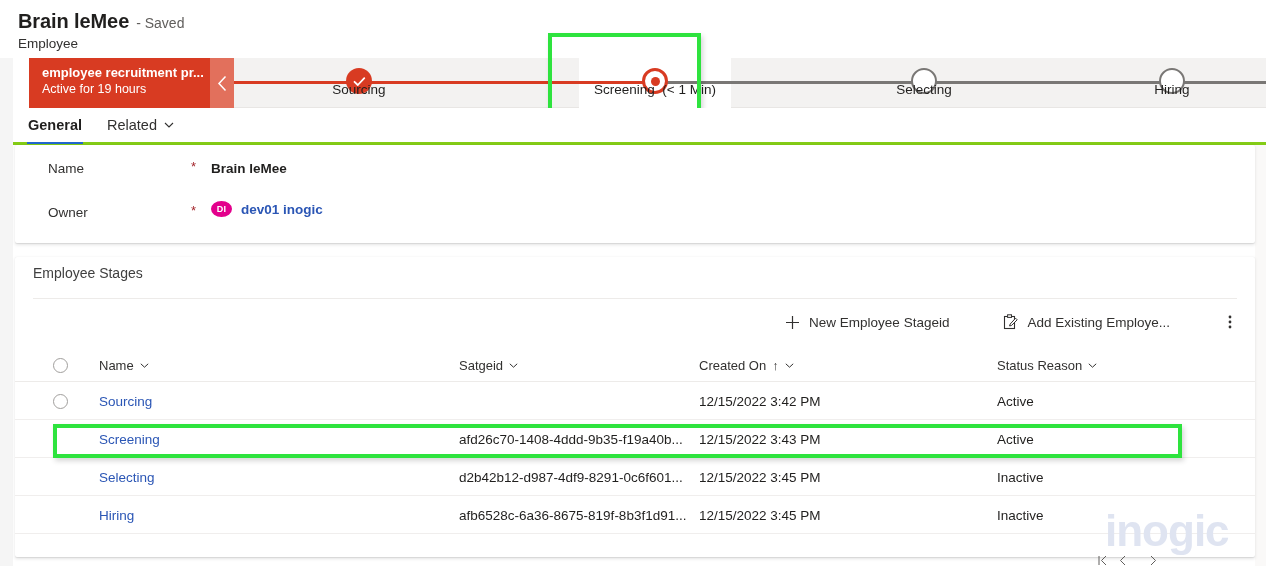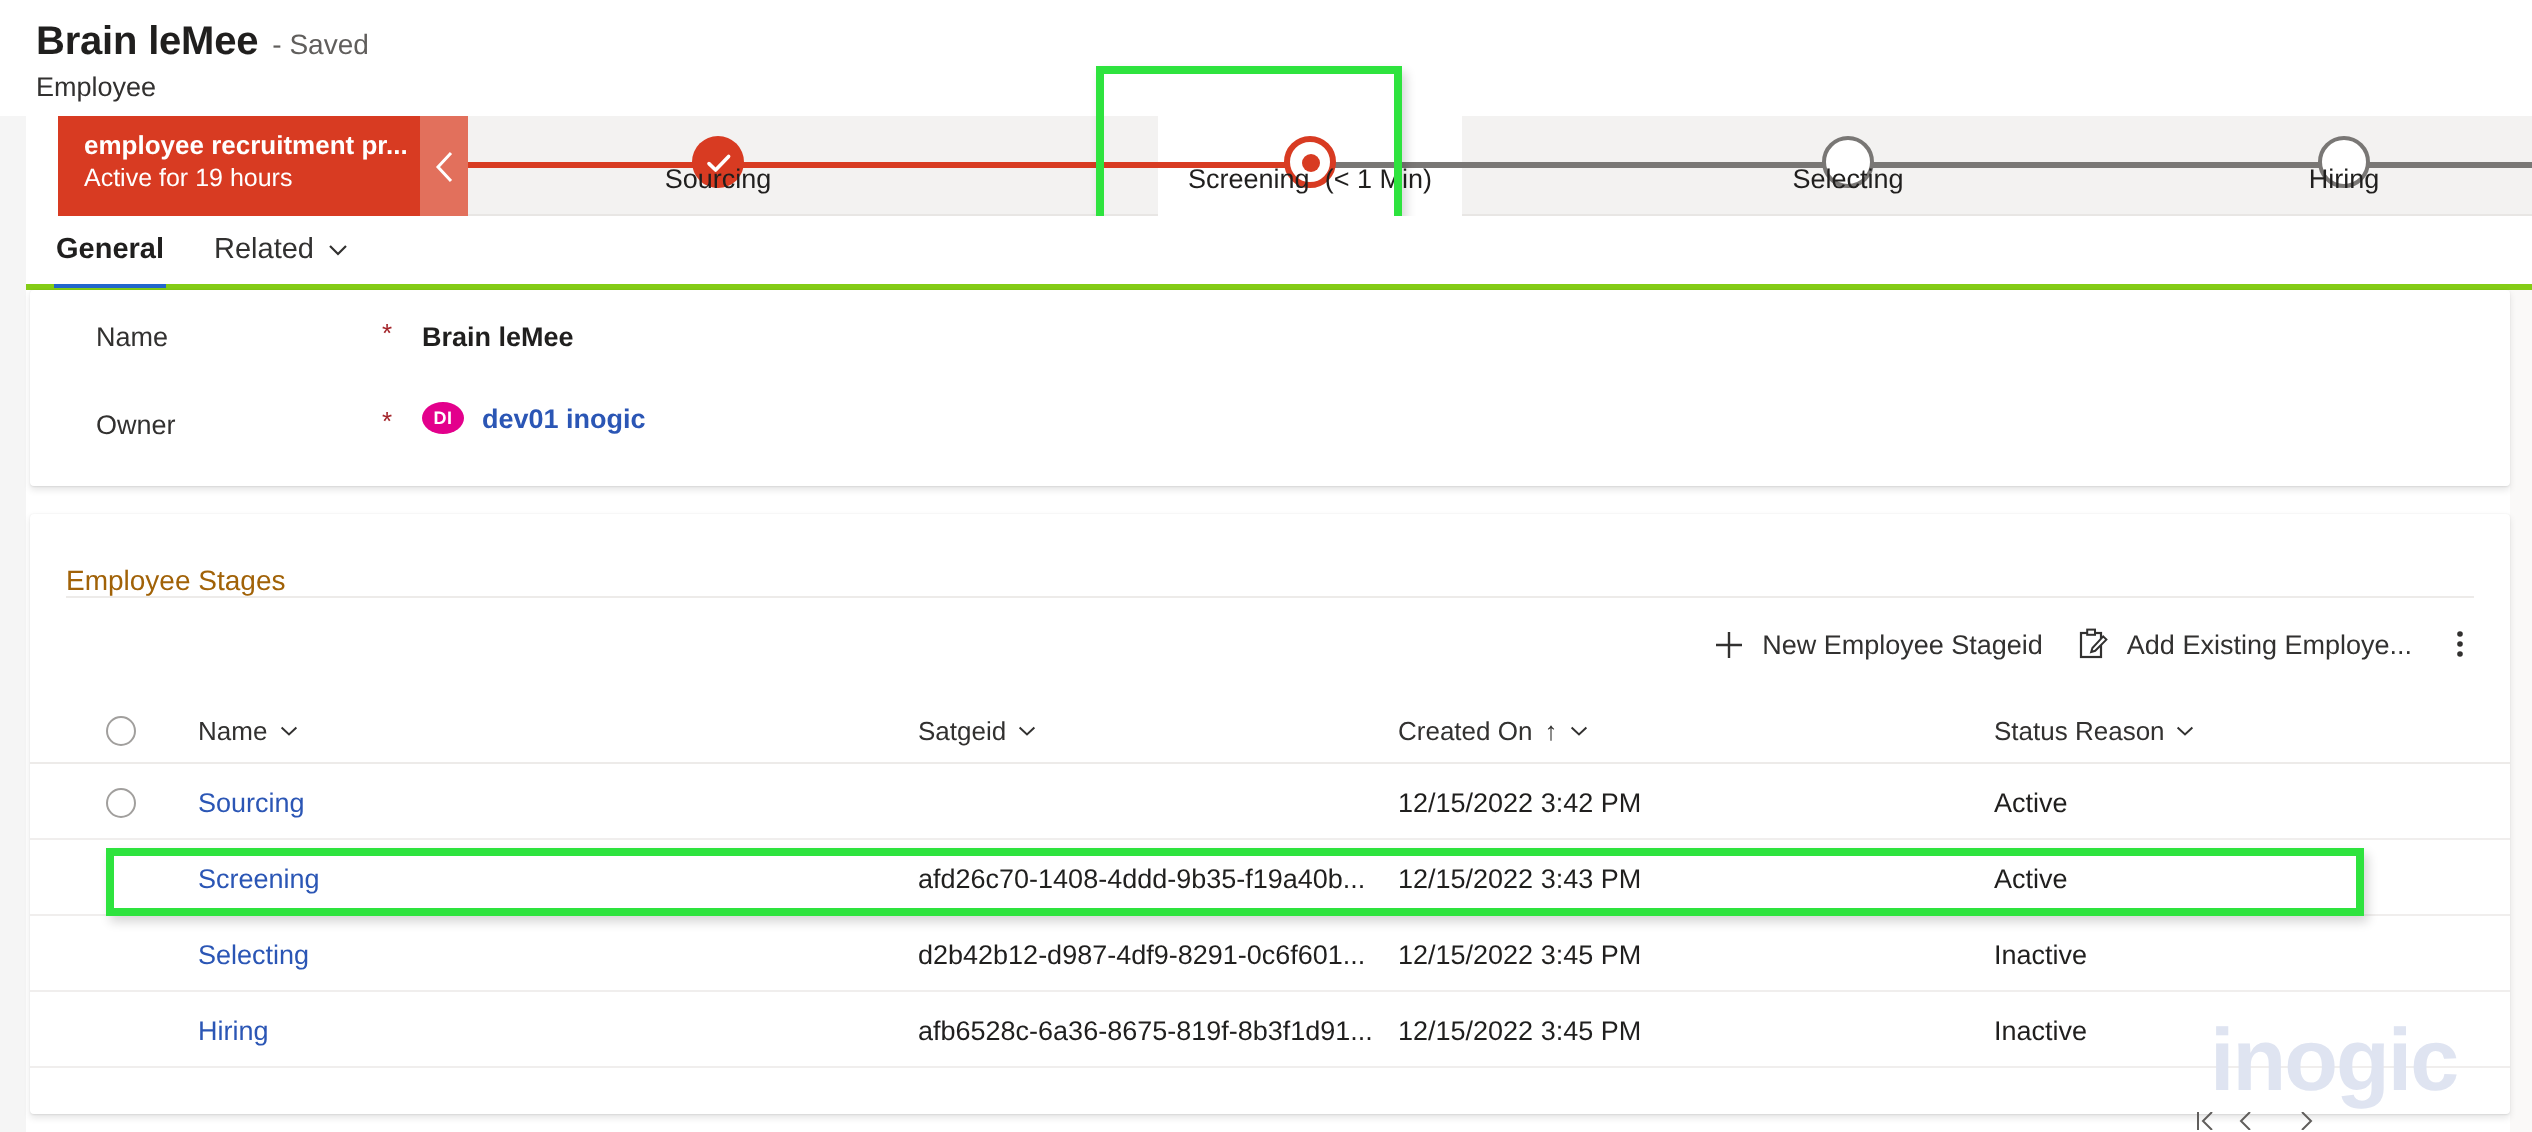--- a/index.html
+++ b/index.html
@@ -210,32 +210,33 @@
     letter-spacing: .2px;
   }
   .owner-name {
     margin-left: 9px;
     font-size: 13.5px; color: #2b56b5; font-weight: 600;
     cursor: pointer;
   }
 
   
   .grid-title {
-    position: absolute; left: 18px; top: 25px;
-    font-size: 14px; color: #a16207;
+    position: absolute; left: 18px; top: 8px;
+    font-size: 14px; color: #404040;
   }
   .grid-title-rule {
     position: absolute; left: 18px; top: 41px;
     width: 1204px; height: 1px; background: #edebe9;
   }
   .grid-cmdbar {
     position: absolute; left: 0; top: 46px;
     width: 1240px; height: 38px;
     display: flex; align-items: center; justify-content: flex-end;
     padding-right: 10px;
+    gap: 36px;
   }
   .cmd {
     display: flex; align-items: center;
     height: 34px; padding: 0 9px;
     font-size: 13.5px; color: #323130;
     cursor: pointer;
     white-space: nowrap;
   }
   .cmd .cmd-ico { display: inline-flex; margin-right: 9px; }
   .cmd-more {

